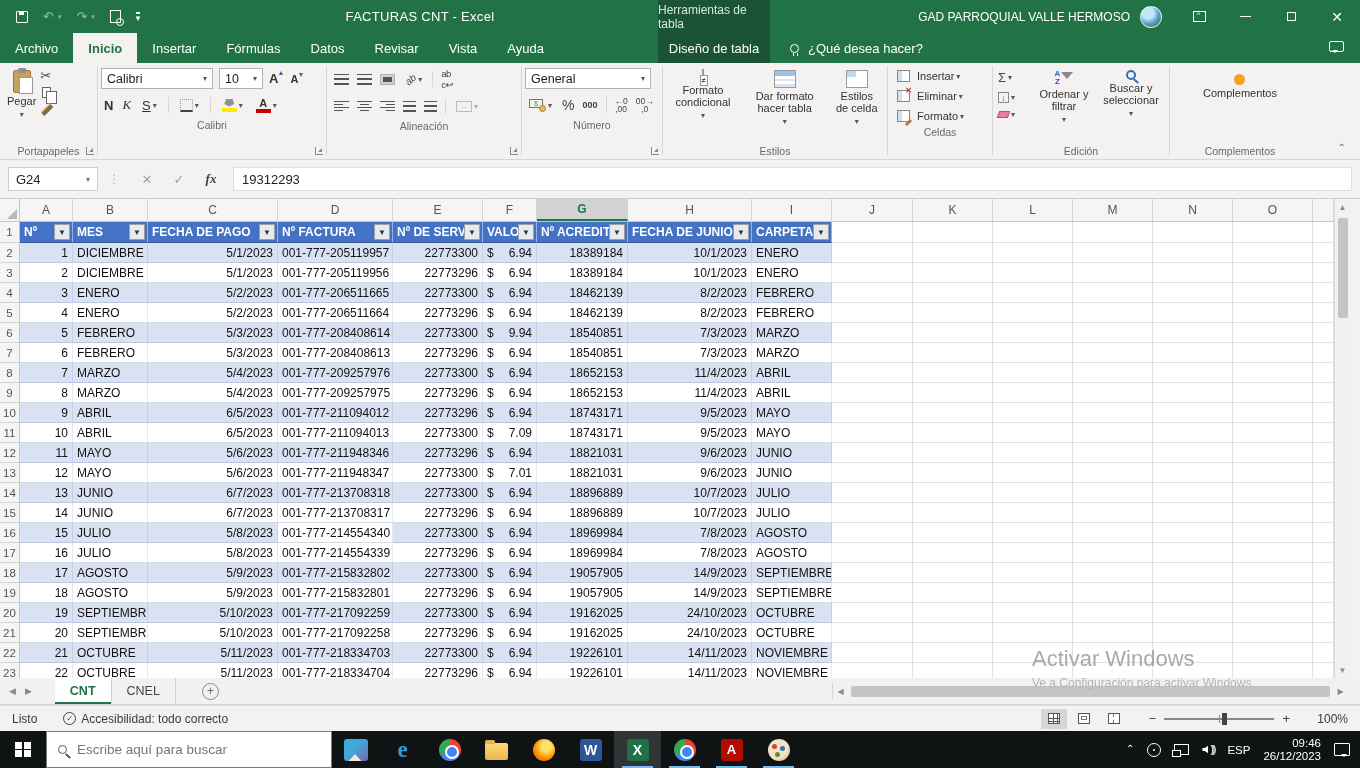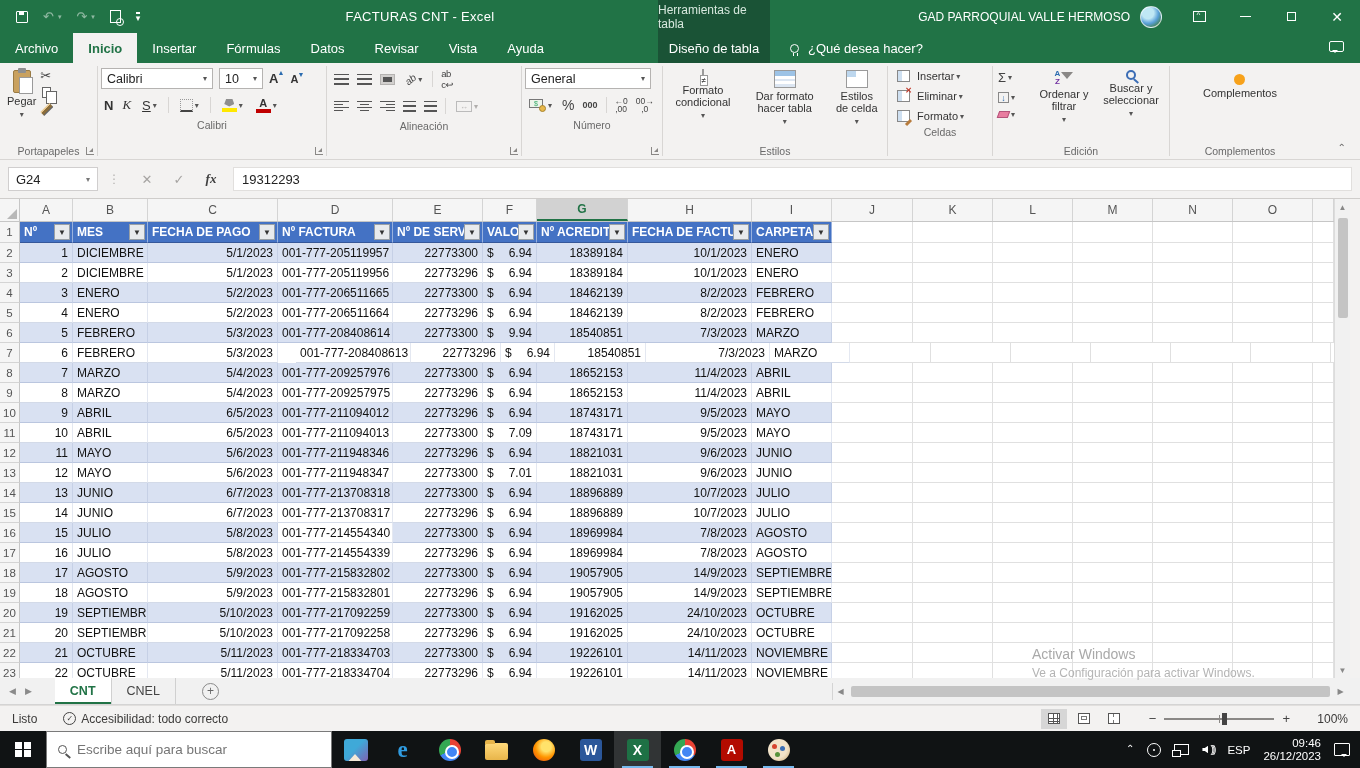--- a/index.html
+++ b/index.html
@@ -224,21 +224,21 @@
   .ic-net:after{content:'';position:absolute;left:-3px;bottom:-3px;width:7px;height:5px;background:#101314;border:1.3px solid #fff}
   .ic-spk{width:6px;height:8px;background:#fff;clip-path:polygon(0 30%,40% 30%,100% 0,100% 100%,40% 70%,0 70%);position:relative}
   .spkwrap{display:flex;align-items:center;gap:2px}
   .spkwrap .wave{font-size:10px;color:#fff;letter-spacing:-2px}
   .clock{text-align:right;line-height:13px;font-size:11.5px}
   .ic-notif{width:16px;height:13px;border:1.3px solid #fff;border-radius:1px;position:relative}
   .ic-notif:after{content:'';position:absolute;right:2px;bottom:-5px;border:3px solid transparent;border-top-color:#fff}
 
   
   .watermark{position:absolute;left:1032px;top:646px;z-index:40;pointer-events:none;color:#a9a9a9}
-  .watermark .w1{font-size:14px}
+  .watermark .w1{font-size:22px}
   .watermark .w2{font-size:12px;margin-top:4px;color:#b4b4b4}
 </style>
 </head>
 <body>
 
 <div id="screen">
 
   <div class="titlebar">
     <div class="qat">
       <span class="ic-save"></span>
@@ -589,21 +589,21 @@
           </div>
           <div class="cell thcell" style="width: 54px;">
             <span>VALOR</span>
             <span class="filterbtn">▼</span>
           </div>
           <div class="cell thcell" style="width: 91px;">
             <span>Nº ACREDIT</span>
             <span class="filterbtn">▼</span>
           </div>
           <div class="cell thcell" style="width: 124px;">
-            <span>FECHA DE FACTU</span>
+            <span>FECHA DE JUNIO</span>
             <span class="filterbtn">▼</span>
           </div>
           <div class="cell thcell" style="width: 80px;">
             <span>CARPETA</span>
             <span class="filterbtn">▼</span>
           </div>
           <div class="cell empty" style="width: 81px;"></div>
           <div class="cell empty" style="width: 80px;"></div>
           <div class="cell empty" style="width: 80px;"></div>
           <div class="cell empty" style="width: 80px;"></div>
@@ -719,21 +719,21 @@
           <div class="cell empty" style="width: 80px;"></div>
           <div class="cell empty" style="width: 80px;"></div>
           <div class="cell empty" style="width: 80px;"></div>
           <div class="cell empty" style="width: 21px;"></div>
         </div>
         <div class="grow">
           <div class="rnum">7</div>
           <div class="cell al-r" style="width: 53px;">6</div>
           <div class="cell" style="width: 75px;">FEBRERO</div>
           <div class="cell al-r" style="width: 130px;">5/3/2023</div>
-          <div class="cell" style="width: 115px; margin-left: 18px;">001-777-208408613</div>
+          <div class="cell" style="width: 115px;">001-777-208408613</div>
           <div class="cell al-r" style="width: 90px;">22773296</div>
           <div class="cell money" style="width: 54px;">
             <span>$</span>
             <span>6.94</span>
           </div>
           <div class="cell al-r" style="width: 91px;">18540851</div>
           <div class="cell al-r" style="width: 124px;">7/3/2023</div>
           <div class="cell" style="width: 80px;">MARZO</div>
           <div class="cell empty" style="width: 81px;"></div>
           <div class="cell empty" style="width: 80px;"></div>

